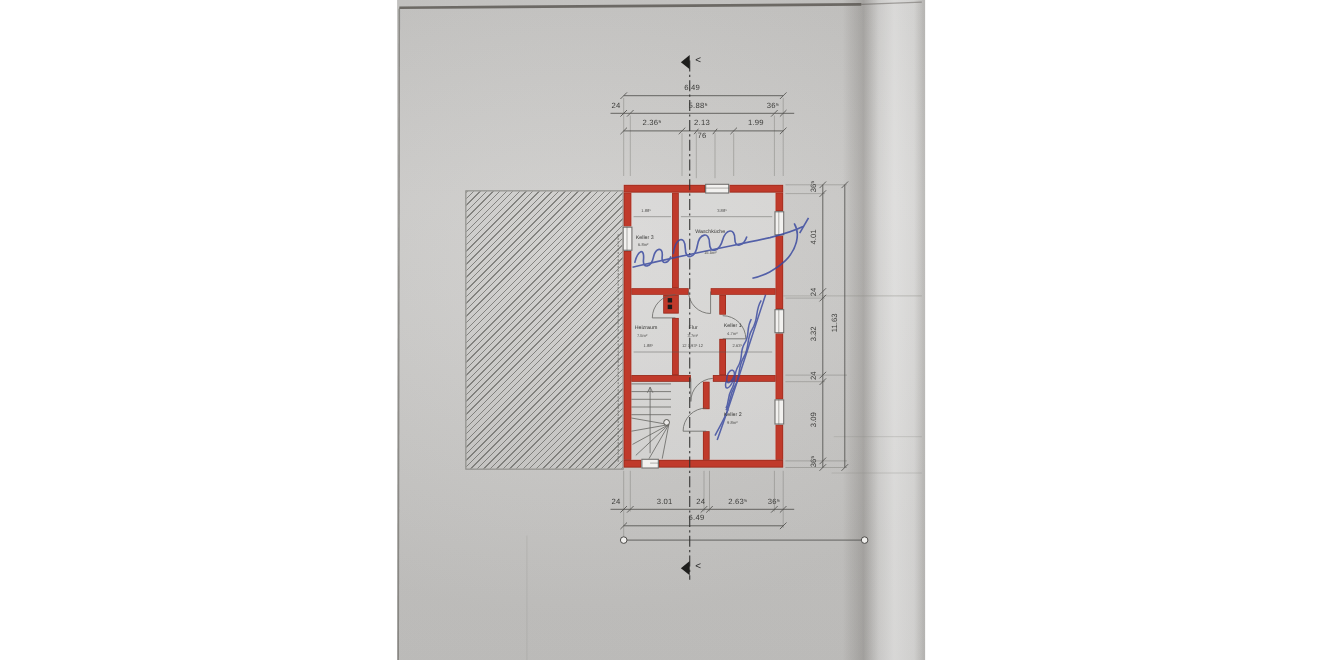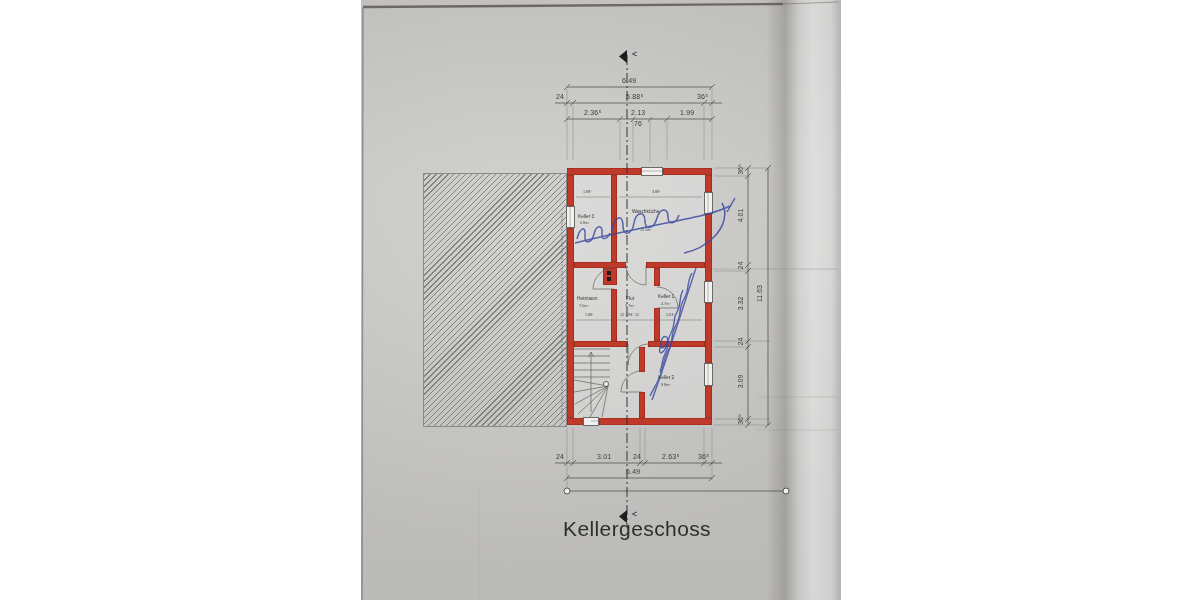--- a/index.html
+++ b/index.html
@@ -252,14 +252,13 @@
   <span class="lbl area" style="left:585px;top:313px">1.88⁵</span>
   <span class="lbl tiny" style="left:626px;top:296px">Flur</span>
   <span class="lbl area" style="left:625px;top:304px">3.7m²</span>
   <span class="lbl area" style="left:620px;top:313px">12 1.93⁵ 12</span>
   <span class="lbl tiny" style="left:658px;top:294px">Keller 1</span>
   <span class="lbl area" style="left:661px;top:302px">4.7m²</span>
   <span class="lbl area" style="left:666px;top:313px">2.63⁵</span>
   <span class="lbl tiny" style="left:658px;top:375px">Keller 2</span>
   <span class="lbl area" style="left:661px;top:383px">9.8m²</span>
 
-  <div id="title">Kellergeschoss</div>
 </div>
 
 </body></html>

